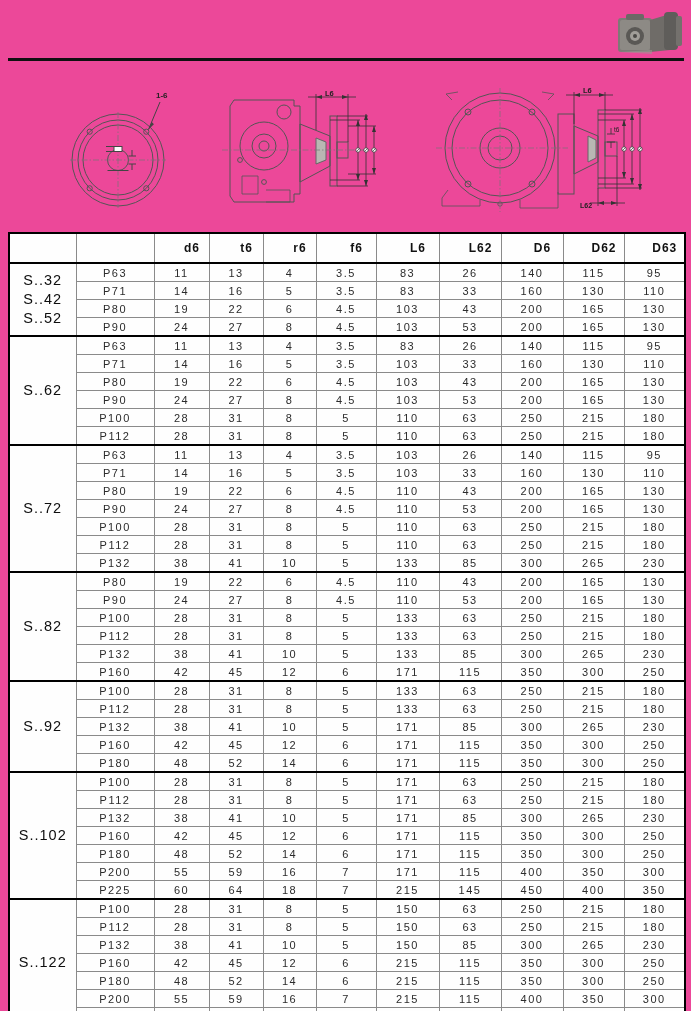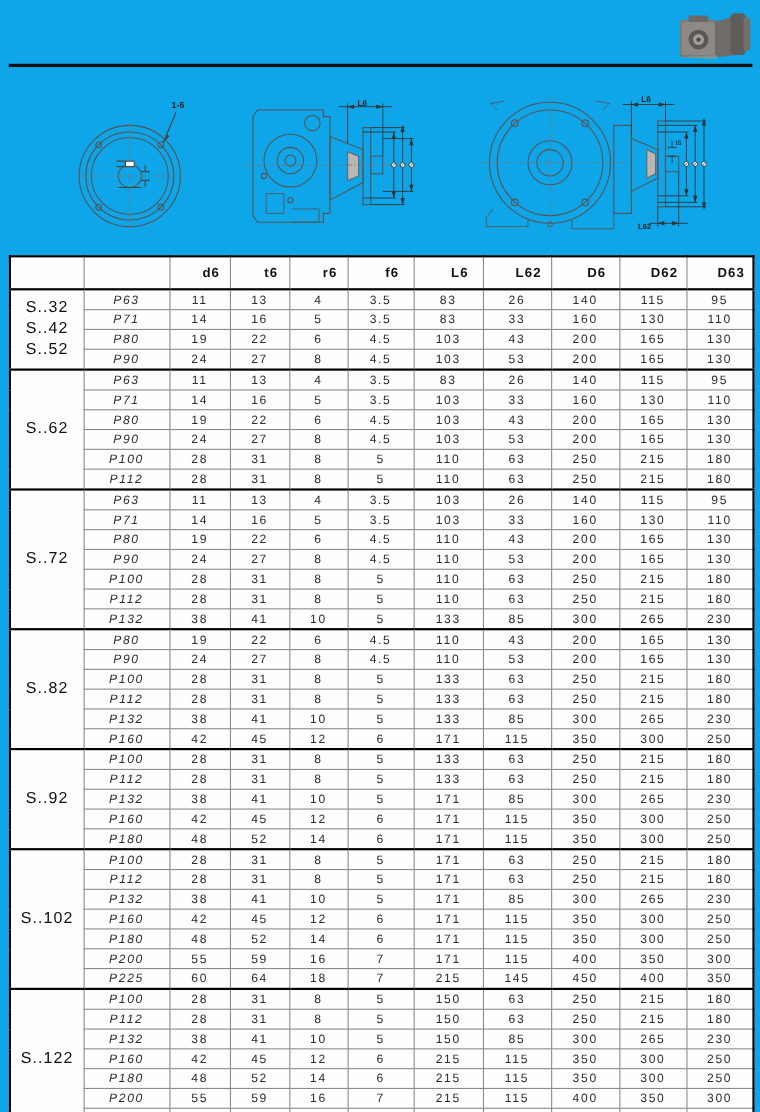--- a/index.html
+++ b/index.html
@@ -1,19 +1,19 @@
 <!DOCTYPE html>
 <html><head>
 <meta charset="utf-8">
 <style>
   html,body{margin:0;padding:0;}
   body{width:691px;height:1011px;background:#f4f4f2;}
   .page{
     position:relative;width:691px;height:1011px;overflow:hidden;
-    background:#0ea5e9;
+    background:#ec4899;
     font-family:"Liberation Sans","DejaVu Sans",sans-serif;
     color:#1a1a1a;
   }
   
   .top-rule{position:absolute;left:8px;top:58px;width:676px;height:3px;background:#101010;}
   
   .logo-wrap{position:absolute;left:606px;top:6px;width:80px;height:54px;}
   
   .fig{position:absolute;}
   .fig svg text{font-family:"Liberation Sans","DejaVu Sans",sans-serif;}
@@ -33,21 +33,21 @@
     height:28px;font-weight:bold;font-size:12px;color:#111;letter-spacing:1px;
     border-bottom:2px solid #000;
     padding-left:21px;
   }
   table.dim tr.datarow td{height:17px;}
   table.dim tr.group-start td{border-top:2px solid #000;}
   table.dim td.group-cell{
     font-weight:normal;font-size:14.5px;color:#0d0d0d;letter-spacing:1px;
   }
   table.dim td.group-cell div{line-height:19px;}
-  table.dim td.size-cell{letter-spacing:1.5px;color:#2b2b2b;font-style:italic;}
+  table.dim td.size-cell{letter-spacing:1.5px;color:#2b2b2b;}
 </style>
 </head>
 <body>
 
 <div class="page">
 
   <div class="logo-wrap">
     <svg width="80" height="54" viewBox="0 0 80 54">
       <g stroke="none">
         <rect x="12" y="12" width="34" height="34" rx="3" fill="#7d7a76"></rect>

